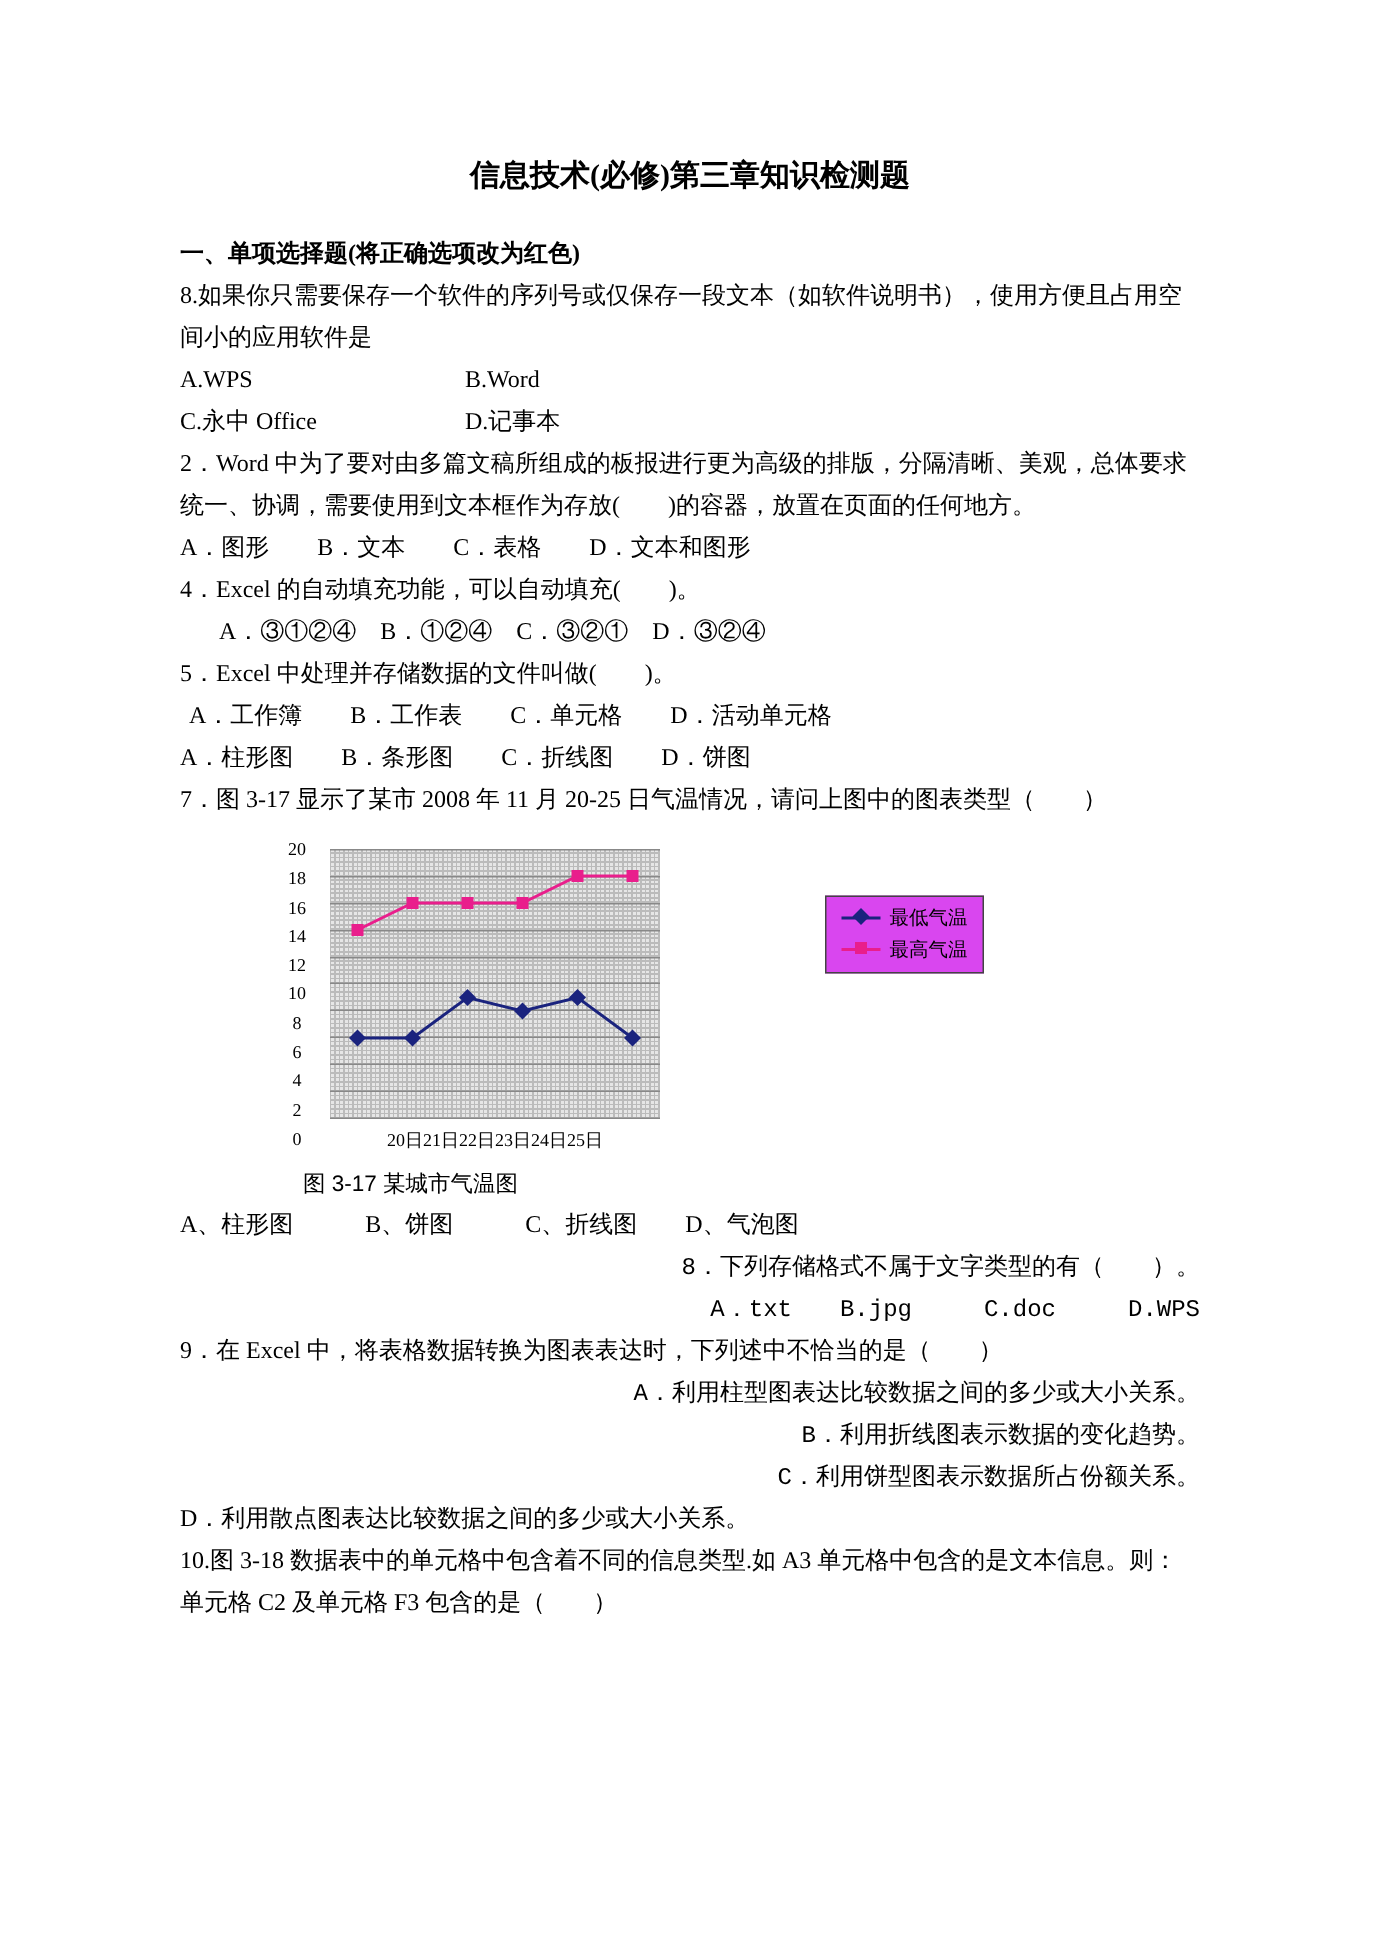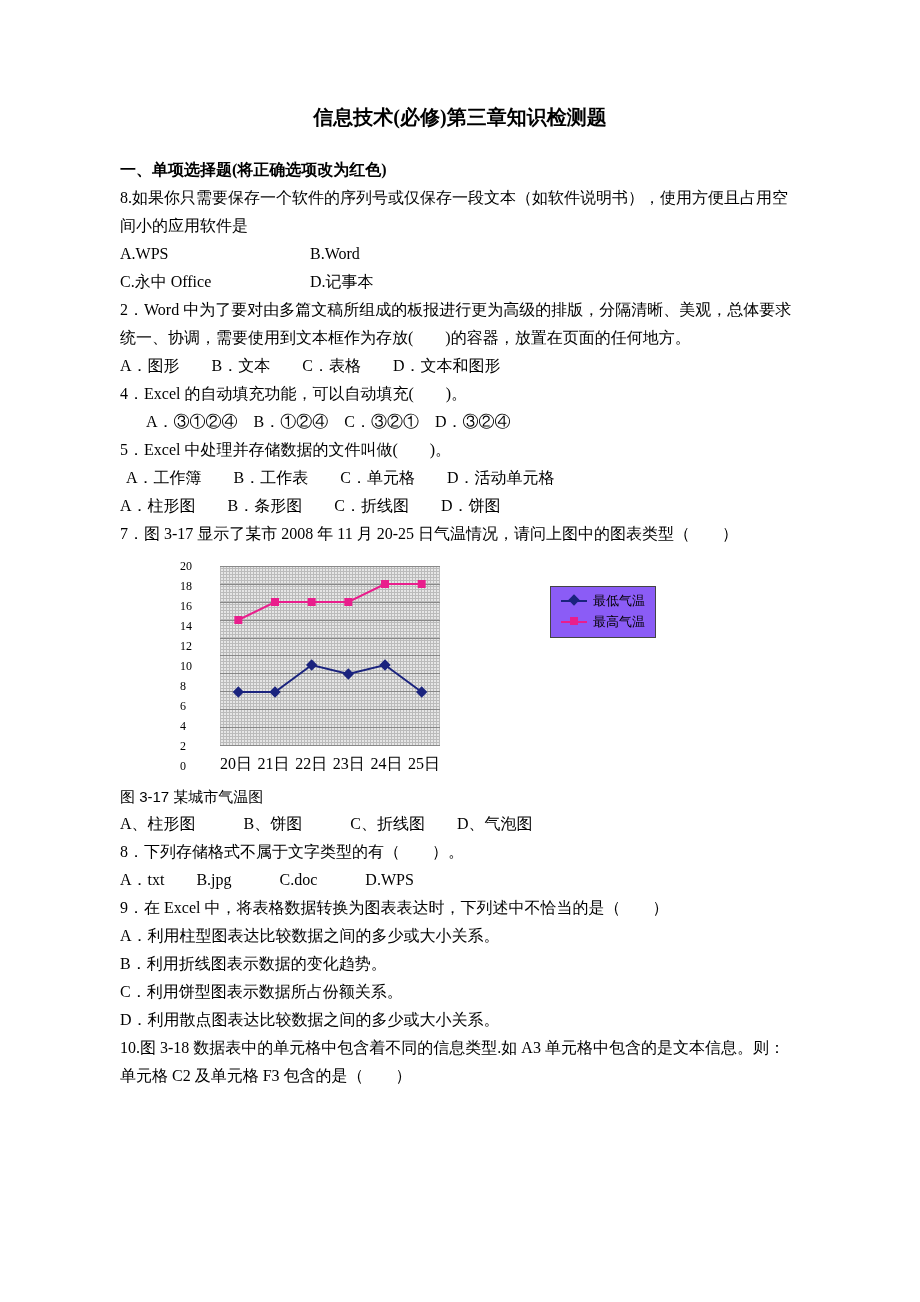--- a/index.html
+++ b/index.html
@@ -22,24 +22,25 @@
     font-weight: bold;
     font-size: 20px;
     margin-bottom: 21px;
   }
   .section-head {
     font-weight: bold;
     font-size: 16px;
   }
   .q-block { }
   .indent { padding-left: 26px; }
-  .sans { font-family: Liberation Serif, serif; }
+  .sans { font-family: Liberation Mono, monospace; text-align: right; }
   .caption {
     font-family: Arial, "Helvetica", sans-serif;
     font-size: 15px;
+    margin-left: 82px;
   }
 
   
   .chart-wrap {
     margin: 18px 0 6px 60px;
     position: relative;
   }
   .chart-flex {
     display: flex;
     align-items: flex-start;
@@ -64,37 +65,37 @@
   }
   .gridlines {
     position: absolute; inset: 0;
     display: flex; flex-direction: column; justify-content: space-between;
   }
   .gridlines div { border-top: 1px solid #888; height:0; }
   .yaxis {
     position: absolute; left: 0; top: 0; bottom: 0;
     width: 36px;
     display: flex; flex-direction: column; justify-content: space-between;
-    font-size: 12px; text-align: left; line-height: 1;
+    font-size: 12px; text-align: center; line-height: 1;
   }
   .yaxis span { transform: translateY(-50%); }
   .xaxis {
     margin-left: 40px; width: 220px;
-    display: flex; justify-content: space-between;
-    font-size: 16px; margin-top: 4px;
+    display: flex; justify-content: center;
+    font-size: 12px; margin-top: 4px;
   }
   .svg-plot {
     position: absolute; inset: 0; width: 100%; height: 100%;
   }
   .legend {
     border: 1px solid #444;
     padding: 4px 10px;
     font-size: 13px;
-    margin-top: 20px;
-    background: #8b5cf6;
+    margin-top: 31px;
+    background: #d946ef;
     line-height: 1.6;
   }
   .legend-row { display:flex; align-items:center; gap:6px; white-space:nowrap; }
   .leg-line { width:26px; height:2px; position:relative; }
   .leg-diamond { position:absolute; left:9px; top:-4px; width:8px; height:8px; transform:rotate(45deg); }
   .leg-square { position:absolute; left:9px; top:-4px; width:8px; height:8px; }
 </style>
 </head>
 <body>
 

